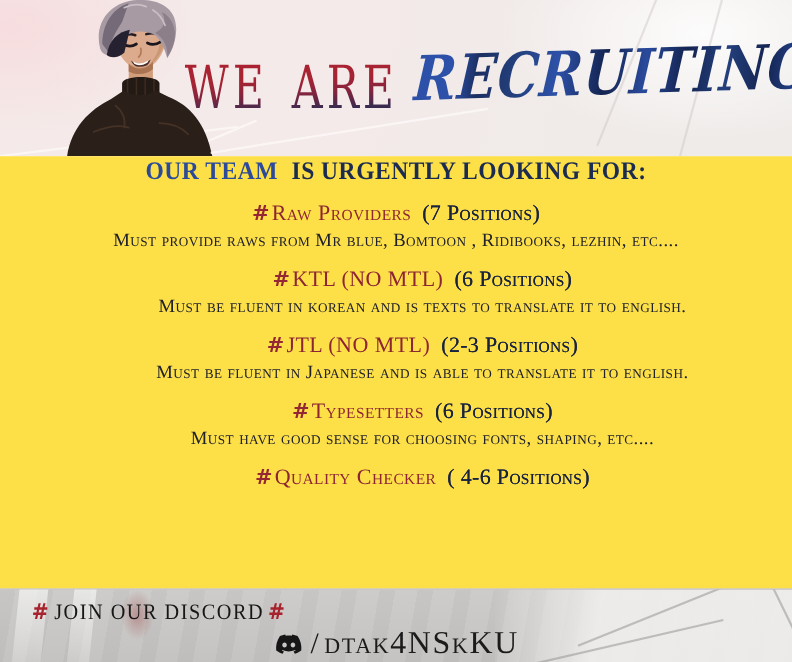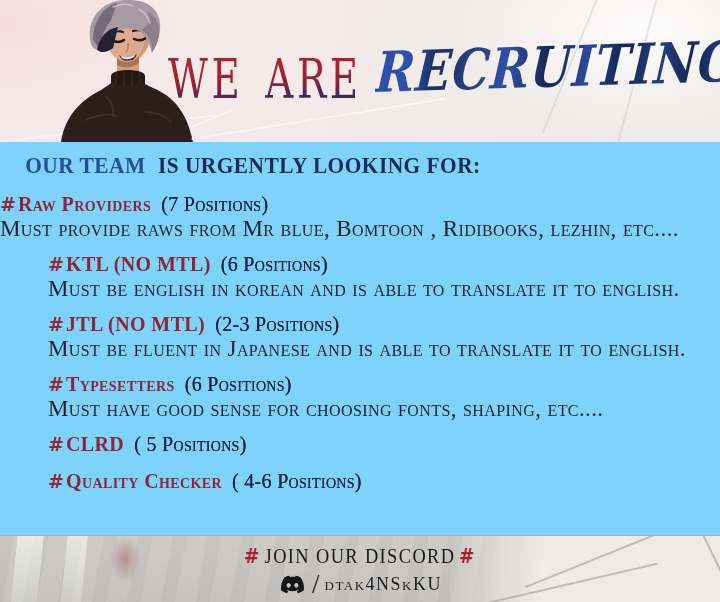--- a/index.html
+++ b/index.html
@@ -36,59 +36,59 @@
   .recruiting{
     position:absolute;left:376px;top:42px;display:inline-block;
     font-family:"DejaVu Serif",serif;font-weight:700;font-style:italic;font-size:56px;line-height:60px;
     letter-spacing:1px;white-space:nowrap;
     transform:scaleX(.84) rotate(-1.5deg) skewX(-6deg);transform-origin:left center;
     background:linear-gradient(92deg,#2d51a8 0%,#2d51a8 10%,#1b2f62 16%,#24407e 26%,#2d51a8 36%,#142450 48%,#2a4a9c 58%,#142450 68%,#24407e 78%,#142450 88%,#2d51a8 100%);
     -webkit-background-clip:text;background-clip:text;color:transparent;
   }
 
   
-  .content{position:relative;width:720px;height:393px;background:#7dd3fc;text-align:left;padding-top:10px;box-sizing:border-box;}
+  .content{position:relative;width:720px;height:393px;background:#fde047;text-align:center;padding-top:0;box-sizing:border-box;}
   .heading{
     margin:0 0 12px 0;font-weight:700;font-size:23px;line-height:28px;letter-spacing:.5px;
     transform:scaleX(.93);transform-origin:center;white-space:nowrap;
   }
   .heading .h1a{color:#2c4a9a;}
   .heading .h1b{color:#1c2b50;margin-left:7px;}
 
   .role-block + .role-block{margin-top:12px;margin-left:48px;}
   .role-title{font-size:20px;line-height:25px;white-space:nowrap;}
   .role-hash{color:#952734;font-style:italic;font-weight:700;font-family:"DejaVu Serif",serif;font-size:19px;margin-right:2px;}
-  .role-name{color:#8e2532;font-weight:700;font-variant:small-caps;letter-spacing:.4px;}
+  .role-name{color:#8e2532;font-weight:400;font-variant:small-caps;letter-spacing:.4px;}
   .role-pos{color:#19233f;font-variant:small-caps;letter-spacing:.3px;margin-left:5px;text-shadow:0 0 .4px #19233f;}
-  .role-desc{font-size:23px;line-height:23px;color:#21212b;font-variant:small-caps;letter-spacing:.4px;white-space:nowrap;}
+  .role-desc{font-size:17px;line-height:23px;color:#21212b;font-variant:small-caps;letter-spacing:.4px;white-space:nowrap;}
 
   
   .footer{
-    position:relative;width:720px;height:67px;overflow:hidden;text-align:center;
+    position:relative;width:720px;height:67px;overflow:hidden;text-align:left;
     background:
       repeating-linear-gradient(100deg, rgba(183,182,180,.20) 0 14px, rgba(214,213,211,.20) 14px 34px),
       linear-gradient(180deg,#cbcac8,#c0bfbd);
     border-top:1px solid #b5b4b2;
   }
   .f-band{position:absolute;top:-6px;width:26px;height:84px;background:linear-gradient(180deg,rgba(255,255,255,.6),rgba(255,255,255,.15));transform:rotate(6deg);}
   .f-band.b1{left:14px;} .f-band.b2{left:64px;width:20px;}
   .f-light{position:absolute;right:0;top:0;width:270px;height:67px;background:linear-gradient(100deg,transparent 0%,rgba(240,239,237,.9) 35%);}
   .f-line{position:absolute;height:2px;background:rgba(150,149,147,.55);}
   .f-line.l1{left:470px;top:48px;width:190px;transform:rotate(-13deg);}
   .f-line.l2{left:520px;top:22px;width:150px;transform:rotate(-22deg);}
   .f-line.l3{left:668px;top:8px;width:80px;transform:rotate(64deg);}
   .f-red{position:absolute;left:110px;top:0;width:30px;height:46px;background:radial-gradient(closest-side,rgba(150,60,60,.4),transparent);}
 
   .join-line{position:relative;margin-top:9px;font-size:20px;line-height:22px;letter-spacing:1.5px;color:#171717;white-space:nowrap;transform:scaleX(.92);}
   .f-hash{color:#a8222e;font-style:italic;font-weight:700;font-family:"DejaVu Serif",serif;}
   .join-text{margin:0 4px;font-weight:400;}
   .invite-line{position:relative;margin-top:2px;height:30px;display:flex;align-items:center;justify-content:center;gap:5px;}
   .discord-svg{width:29px;height:23px;}
   .slash{font-size:27px;color:#1a1a1a;font-weight:400;line-height:24px;}
-  .invite-code{font-size:18px;letter-spacing:1.5px;color:#1b1b1b;font-variant:small-caps;}
+  .invite-code{font-size:29px;letter-spacing:1.5px;color:#1b1b1b;font-variant:small-caps;}
 </style>
 </head>
 <body>
 
 <div class="poster">
 
   <header class="banner">
     <div class="crease c1"></div>
     <div class="crease c2"></div>
     <div class="streak s1"></div>
@@ -149,44 +149,40 @@
         <span class="role-pos">(7 Positions)</span>
       </div>
       <div class="role-desc">Must provide raws from  Mr blue, Bomtoon , Ridibooks, lezhin, etc....</div>
     </div>
 
     <div class="role-block">
       <div class="role-title">
         <span class="role-hash">#</span><span class="role-name">KTL (NO MTL)</span>
         <span class="role-pos">(6 Positions)</span>
       </div>
-      <div class="role-desc">Must be english in korean and is able to translate it to english.</div>
+      <div class="role-desc">Must be fluent in korean and is texts to translate it to english.</div>
     </div>
 
     <div class="role-block">
       <div class="role-title">
         <span class="role-hash">#</span><span class="role-name">JTL (NO MTL)</span>
         <span class="role-pos">(2-3 Positions)</span>
       </div>
       <div class="role-desc">Must be fluent in Japanese and is able to translate it to english.</div>
     </div>
 
     <div class="role-block">
       <div class="role-title">
         <span class="role-hash">#</span><span class="role-name">Typesetters</span>
         <span class="role-pos">(6 Positions)</span>
       </div>
       <div class="role-desc">Must have good sense for choosing fonts, shaping, etc....</div>
     </div>
 
     <div class="role-block">
-      <div class="role-title">
-        <span class="role-hash">#</span><span class="role-name">CLRD</span>
-        <span class="role-pos">( 5 Positions)</span>
-      </div>
     </div>
 
     <div class="role-block">
       <div class="role-title">
         <span class="role-hash">#</span><span class="role-name">Quality Checker</span>
         <span class="role-pos">( 4-6 Positions)</span>
       </div>
     </div>
   </main>
 

